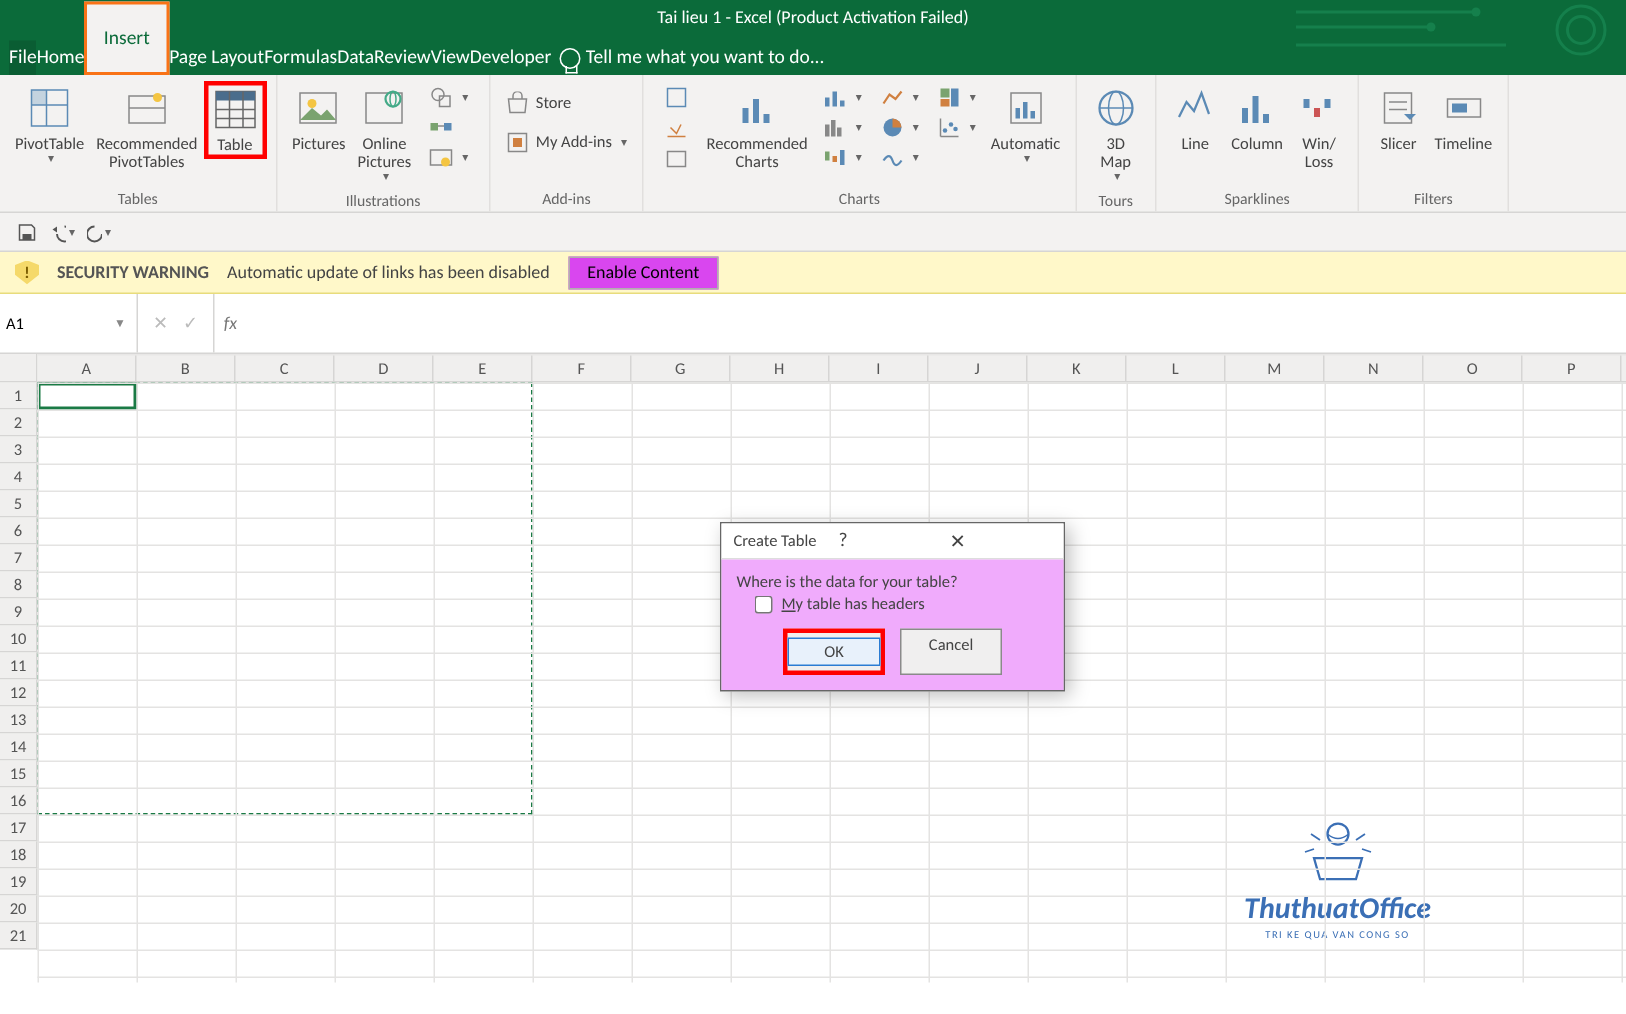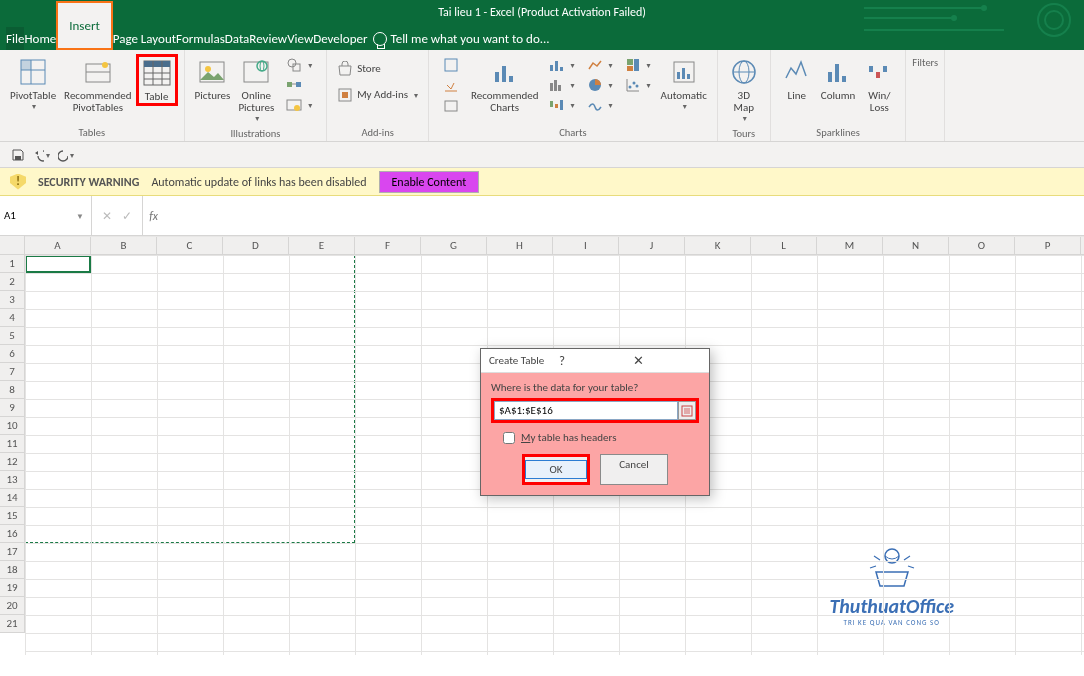--- a/index.html
+++ b/index.html
@@ -43,21 +43,21 @@
 .corner{position:absolute;left:0;top:0;width:25px;height:19px;background:#f0efee;border-right:1px solid #d6d5d4;border-bottom:1px solid #d6d5d4}
 .cells{position:absolute;left:25px;top:19px;right:0;bottom:0}
 .gl{position:absolute;background:#e4e3e2}
 .selcell{position:absolute;left:0;top:0;width:66px;height:18px;border:2px solid #1a7a45;background:transparent}
 .marquee{position:absolute;left:0;top:0;width:330px;height:288px;border:1.5px dashed #1a7a45}
 .dialog{position:absolute;left:480px;top:348px;width:230px;background:#fff;border:1px solid #666;box-shadow:3px 3px 12px rgba(0,0,0,.25);font-size:11px}
 .dlg-title{height:24px;display:flex;align-items:center;padding:0 8px;border-bottom:1px solid #ddd;background:#fff}
 .dlg-title span{flex:1}
 .dlg-x{font-size:13px;cursor:pointer;padding:0 4px}
 .dlg-q{font-size:13px;padding:0 6px}
-.dlg-body{padding:8px 10px 10px;background:#fca5a5}
+.dlg-body{padding:8px 10px 10px;background:#f0abfc}
 .rangein-wrap{border:3px solid red;display:flex;margin:4px 0 8px}
 .rangein{flex:1;border:1px solid #8aa6c4;padding:2px 4px;font-size:11px;background:#fff}
 .rangebtn{width:18px;border:1px solid #999;background:#eee;display:flex;align-items:center;justify-content:center}
 .chk{display:flex;align-items:center;gap:6px;margin:2px 0 10px 12px}
 .chk input{width:12px;height:12px}
 .dlg-btns{display:flex;justify-content:center;gap:10px}
 .dlg-btn{width:68px;padding:3px 0;border:1px solid #8a8a8a;background:#f0efef;text-align:center;cursor:pointer}
 .dlg-btn.ok{border:3px solid red}
 .dlg-btn.ok .inner{border:1px solid #2b7cd3;background:#e8f1fb;padding:2px 0}
 .watermark{position:absolute;right:130px;bottom:65px;color:#3b6fb5;font-family:Georgia,serif;text-align:center;font-size:20px;font-style:italic;font-weight:bold}
@@ -406,20 +406,42 @@
             </svg>
           </div>
           <span style="white-space:pre">Win/
 Loss</span>
         </div>
     </div>
     <div class="group-label">Sparklines</div>
   </div>
 
   <div class="group">
+    <div class="group-body">
+      <div class="rbtn">
+          <div class="ic">
+            <svg width="28" height="28">
+              <rect x="5" y="4" width="18" height="20" fill="none" stroke="#888"></rect>
+              <line x1="8" y1="10" x2="20" y2="10" stroke="#888"></line>
+              <line x1="8" y1="15" x2="20" y2="15" stroke="#888"></line>
+              <path d="M18 18 l4 4 l4 -4 z" fill="#5b8ab5"></path>
+            </svg>
+          </div>
+          <span>Slicer</span>
+        </div>
+      <div class="rbtn">
+          <div class="ic">
+            <svg width="28" height="28">
+              <rect x="3" y="8" width="22" height="12" fill="none" stroke="#888"></rect>
+              <rect x="6" y="11" width="10" height="6" fill="#5b8ab5"></rect>
+            </svg>
+          </div>
+          <span>Timeline</span>
+        </div>
+    </div>
     <div class="group-label">Filters</div>
   </div>
 
 </div>
 
 <div class="qat">
   <div class="qic">
       <svg width="14" height="14">
         <path d="M2 2 h8 l2 2 v8 h-10 z" fill="none" stroke="#555"></path>
         <rect x="4" y="8" width="6" height="4" fill="#555"></rect>
@@ -562,29 +584,20 @@
 </div>
 
 <div class="dialog">
   <div class="dlg-title">
     <span>Create Table</span>
     <span class="dlg-q">?</span>
     <span class="dlg-x">✕</span>
   </div>
   <div class="dlg-body">
     <div>Where is the data for your table?</div>
-    <div class="rangein-wrap">
-      <input class="rangein" value="$A$1:$E$16" style="">
-      <div class="rangebtn">
-          <svg width="12" height="12">
-            <rect x="1" y="1" width="10" height="10" fill="none" stroke="#c44"></rect>
-            <rect x="3" y="3" width="6" height="6" fill="#c44" opacity=".4"></rect>
-          </svg>
-        </div>
-    </div>
     <label class="chk">
         <input type="checkbox" style="">
         <span style="text-decoration:underline;text-decoration-style:solid;text-decoration-color:transparent"><u>M</u>y table has headers</span>
       </label>
     <div class="dlg-btns">
       <div class="dlg-btn ok">
           <div class="inner">OK</div>
         </div>
       <div class="dlg-btn">Cancel</div>
     </div>

